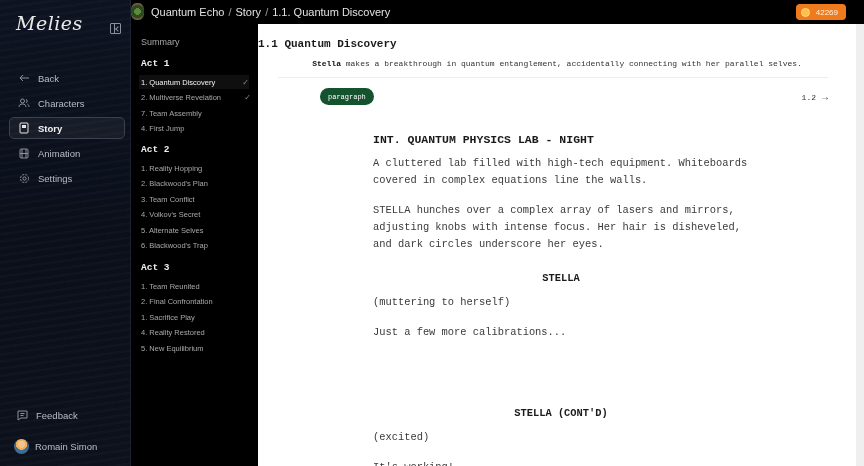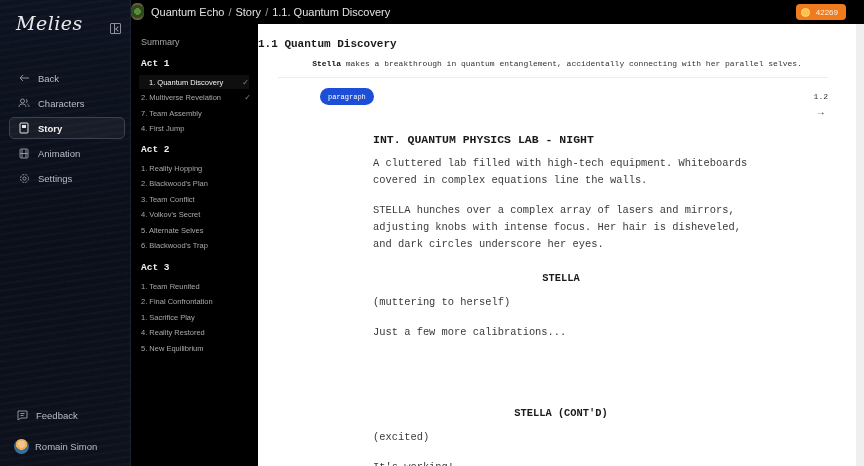--- a/index.html
+++ b/index.html
@@ -63,33 +63,33 @@
     background: #f07b1c; border-radius: 4px; display: flex; align-items: center;
     font-size: 8px; color: #fff3e6;
   }
   .coin { width: 9px; height: 9px; border-radius: 50%; background: #ffc04a; border: 1px solid #ffd98a; margin-right: 6px; }
 
   
   .summary { position: absolute; left: 131px; top: 24px; width: 127px; height: 442px; background: #000; }
   .summary-title { position: absolute; left: 10px; top: 13px; font-size: 9px; color: #a6a6a6; }
   .act { position: absolute; left: 10px; font-family: "Liberation Mono", monospace; font-weight: bold; font-size: 9.5px; color: #f0f0f0; }
   .scene { position: absolute; left: 10px; width: 110px; font-size: 7.5px; color: #a8a8a8; display: flex; justify-content: space-between; }
-  .scene.active { color: #f4f4f4; background: #0f0f0f; left: 8px; padding-left: 10px; height: 14px; align-items: center; }
+  .scene.active { color: #f4f4f4; background: #0f0f0f; left: 8px; padding-left: 2px; height: 14px; align-items: center; }
   .check { color: #8a8a8a; font-size: 8px; }
 
   
   .doc { position: absolute; left: 258px; top: 24px; width: 598px; height: 442px; background: #fff; }
   .scrollbar { position: absolute; right: 0; top: 24px; width: 8px; height: 442px; background: #efefef; }
   .mono { font-family: "Liberation Mono", monospace; }
   .doc-title { position: absolute; left: 0; right: 0; top: 14px; font-weight: bold; font-size: 11px; color: #1a1a1a; }
   .doc-sub { position: absolute; left: 0; right: 0; top: 35px; text-align: center; font-size: 8px; color: #333; }
   .doc-sub b { color: #111; }
   .divider { position: absolute; left: 20px; right: 28px; top: 53px; height: 1px; background: #ececec; }
-  .chip { position: absolute; left: 62px; top: 64px; height: 17px; padding: 0 8px; border-radius: 9px; background: #1d4ed8; color: #fff; font-size: 7px; display: flex; align-items: center; }
-  .next { position: absolute; right: 28px; top: 68px; font-size: 8px; color: #333; display: flex; gap: 6px; align-items: center; flex-direction: column; }
+  .chip { position: absolute; left: 62px; top: 64px; height: 17px; padding: 0 8px; border-radius: 9px; background: #14532d; color: #fff; font-size: 7px; display: flex; align-items: center; }
+  .next { position: absolute; right: 28px; top: 68px; font-size: 8px; color: #333; display: flex; gap: 6px; align-items: center; }
   .next .arrow { font-size: 10px; font-weight: bold; }
   .screenplay { position: absolute; left: 115px; width: 380px; font-size: 10.4px; color: #3a3a3a; line-height: 17px; }
   .scene-heading { font-weight: bold; font-size: 11.5px; color: #1a1a1a; }
   .character { font-weight: bold; color: #1a1a1a; text-align: center; width: 376px; }
 </style>
 </head>
 <body>
 
 <aside class="sidebar">
   <div class="logo">Melies</div>

